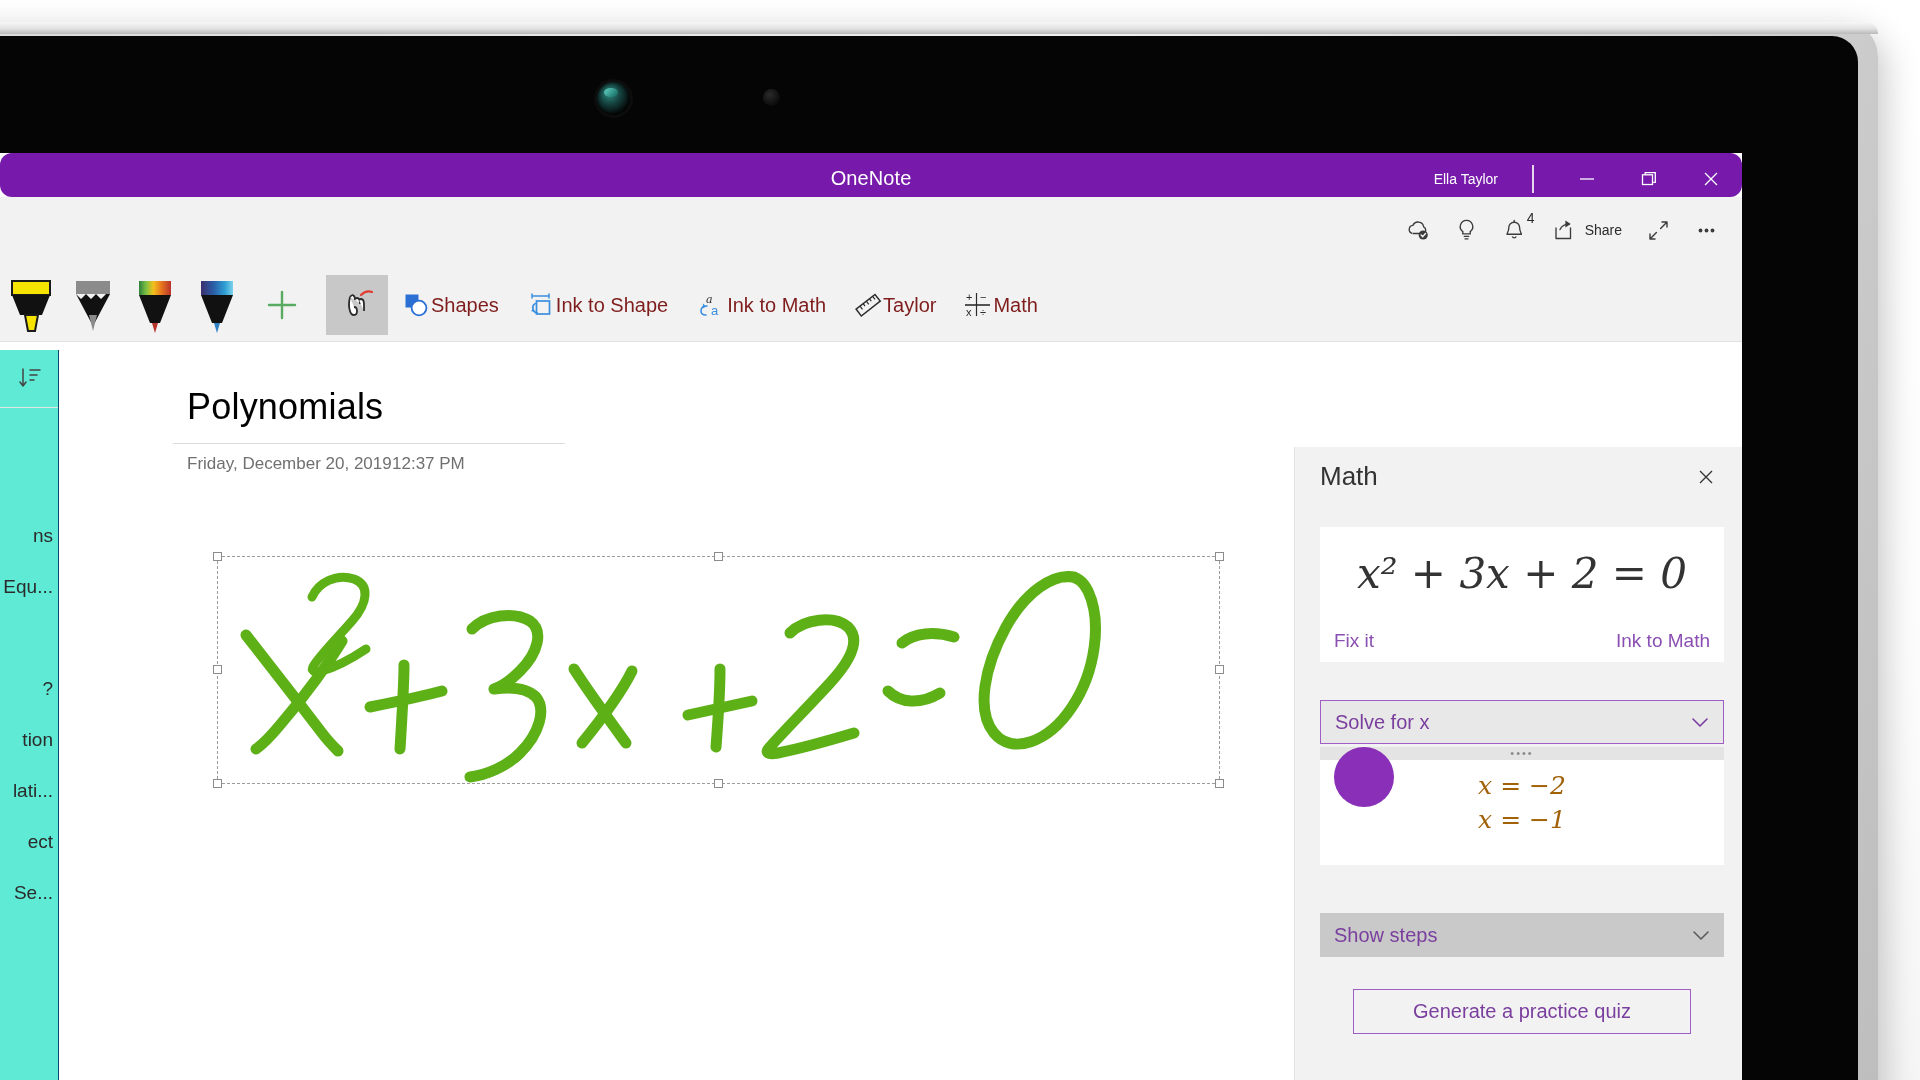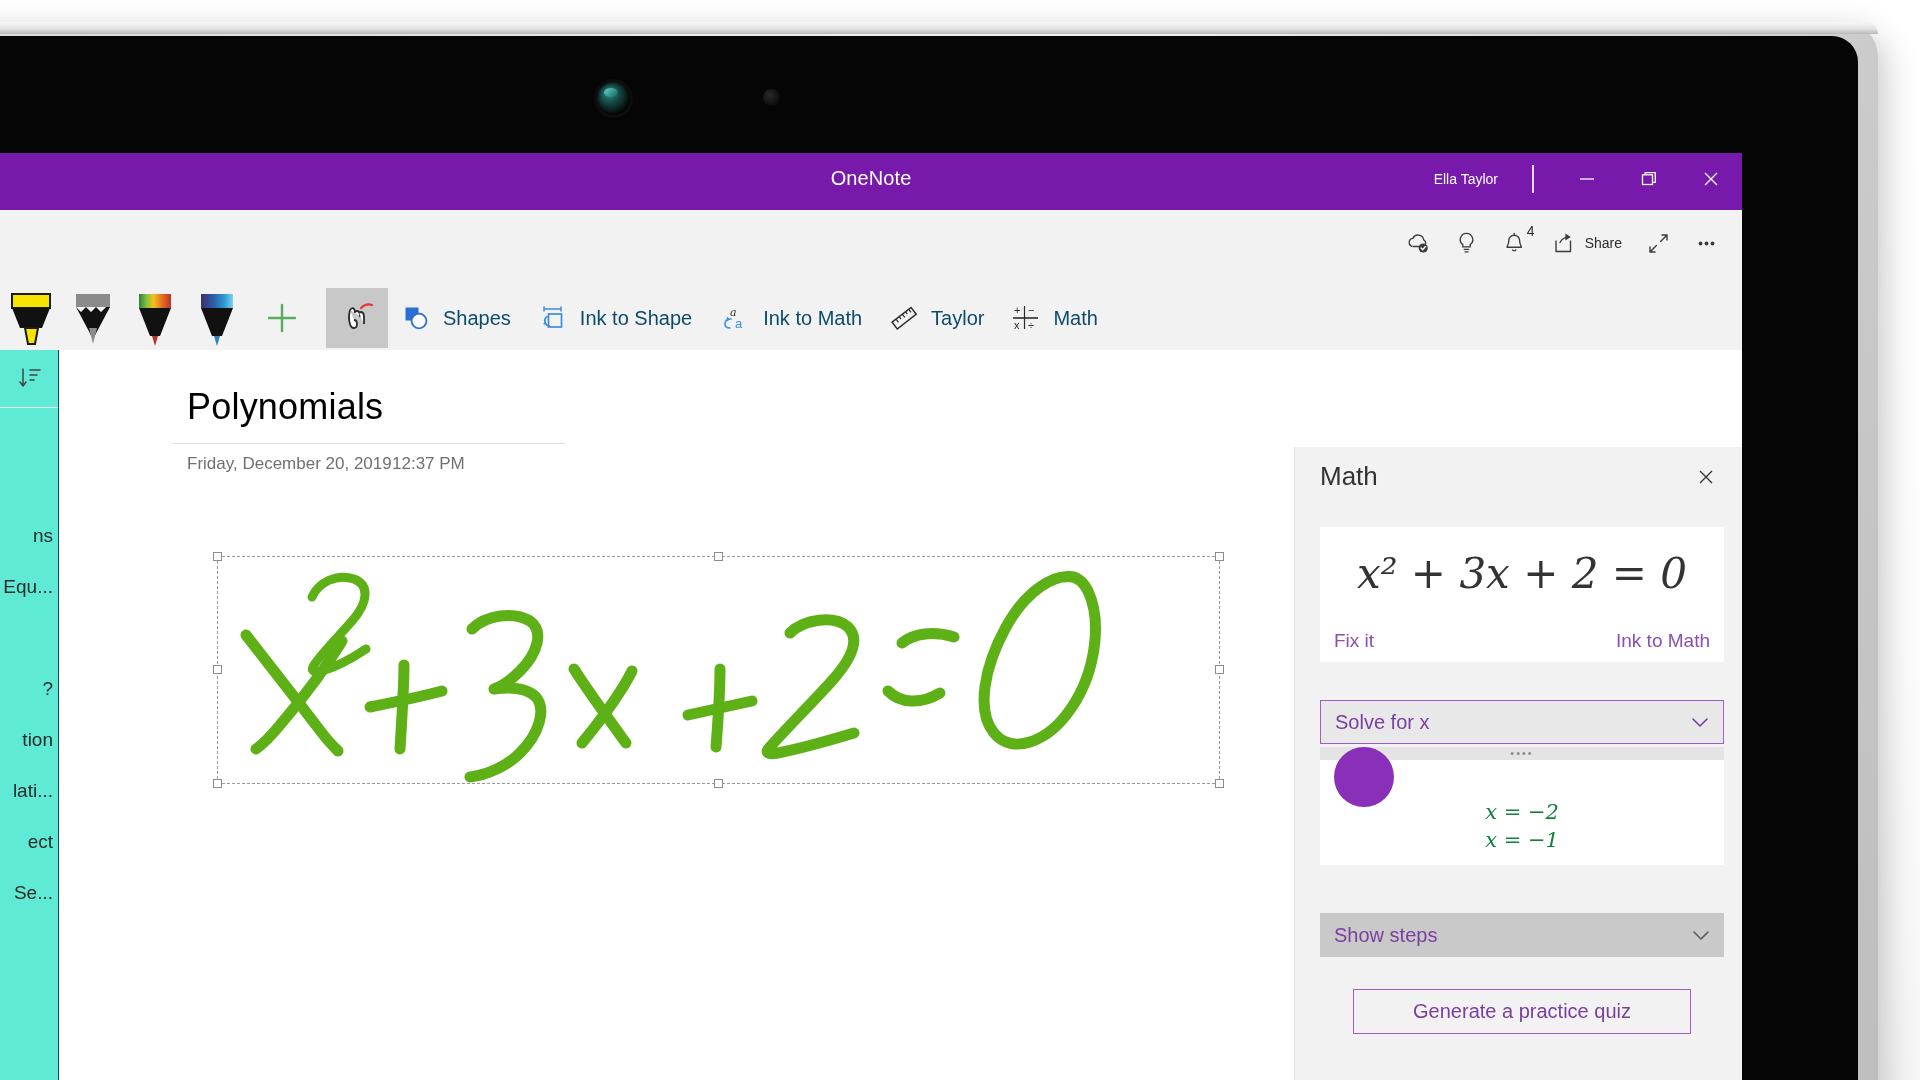--- a/index.html
+++ b/index.html
@@ -76,23 +76,24 @@
     position: absolute;
     left: 0; top: 153px;
     width: 1742px; height: 927px;
     background: #ffffff;
     overflow: hidden;
   }
 
   
   #titlebar {
     position: relative;
-    height: 57px;
+    height: 44px;
     background: #7719aa;
     color: #ffffff;
+    border-radius: 12px;
   }
   #app-title {
     position: absolute;
     left: 0; right: 0; top: 0;
     line-height: 51px;
     text-align: center;
     font-size: 20px;
     letter-spacing: .1px;
   }
   #title-right {
@@ -158,24 +159,24 @@
   }
   #lasso-btn {
     width: 62px; height: 60px;
     margin-left: 10px;
     display: flex; align-items: center; justify-content: center;
     background: #c8c8c8;
     align-self: flex-end;
     margin-bottom: 6px;
   }
   .tool-btn {
-    display: flex; align-items: center; gap: 13px;
+    display: flex; align-items: center; gap: 1px;
     height: 60px; padding: 0 14px;
     margin-bottom: 6px;
-    font-size: 20px; color: #0c4a6e; white-space: nowrap;
+    font-size: 20px; color: #7f1d1d; white-space: nowrap;
   }
 
   
   #body-row {
     position: absolute;
     left: 0; top: 197px;
     width: 1742px; height: 730px;
     display: flex;
   }
 
@@ -349,24 +350,23 @@
     background: #e4e4e4;
     display: flex; align-items: center; justify-content: center;
     letter-spacing: 2px;
     font-size: 11px; color: #8a8a8a; line-height: 1;
   }
   #answer-lines {
     position: absolute;
     left: 0; right: 0; top: 22px;
     text-align: center;
     font-family: "DejaVu Serif", serif;
-    font-size: 21px; color: #15803d;
+    font-size: 25px; color: #a16207;
     font-style: italic;
     line-height: 1.34;
-    margin-top: 29px;
   }
 
   #steps-select {
     position: absolute;
     left: 25px; top: 466px;
     width: 404px; height: 44px;
     background: #c9c9c9;
     display: flex; align-items: center;
   }
   #steps-label {

